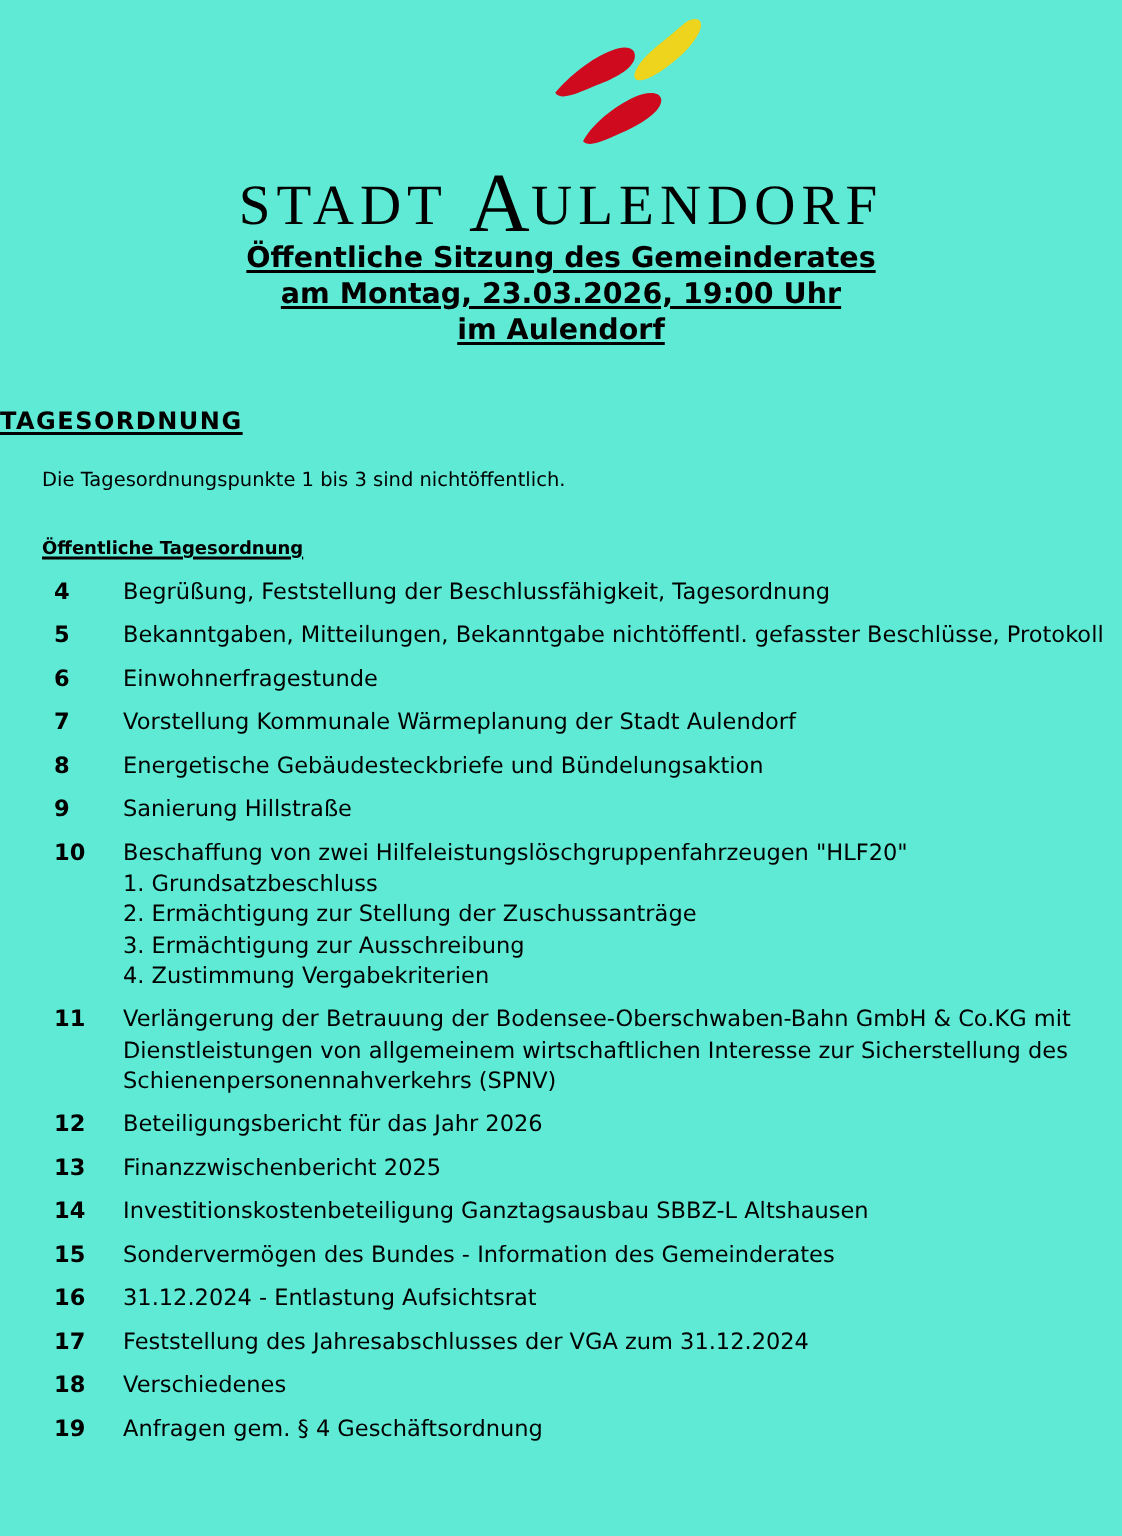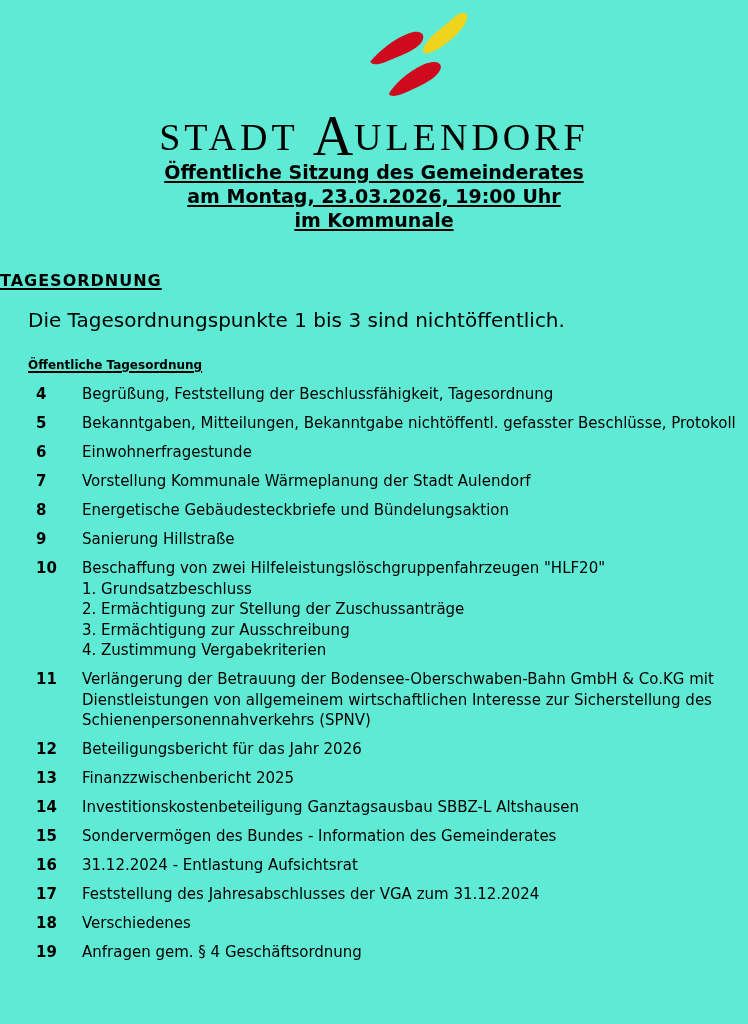--- a/index.html
+++ b/index.html
@@ -68,21 +68,21 @@
     font-weight: bold;
     font-size: 16px;
     line-height: 24px;
     letter-spacing: 1px;
     text-decoration: underline;
     text-decoration-thickness: 2px;
     text-underline-offset: 2px;
   }
   .intro {
     margin: 17px 10px 0 28px;
-    font-size: 20px;
+    font-size: 13px;
     line-height: 21px;
   }
   .section-heading {
     margin: 24px 10px 0 28px;
     font-weight: bold;
     font-size: 12px;
     line-height: 21px;
     text-decoration: underline;
     text-decoration-thickness: 2px;
     text-underline-offset: 2px;
@@ -120,21 +120,21 @@
     </svg>
   </div>
 
   <div class="brand">
     <span>STADT</span><span class="word-gap"></span><span class="big-a">A</span><span>ULENDORF</span>
   </div>
 
   <div class="title">
     <div class="title-line">Öffentliche Sitzung des Gemeinderates</div>
     <div class="title-line">am Montag, 23.03.2026, 19:00 Uhr</div>
-    <div class="title-line">im Kommunale</div>
+    <div class="title-line">im Aulendorf</div>
   </div>
 
   <div class="agenda-heading">TAGESORDNUNG</div>
 
   <p class="intro">Die Tagesordnungspunkte 1 bis 3 sind nichtöffentlich.</p>
 
   <div class="section-heading">Öffentliche Tagesordnung</div>
 
   <div class="items" id="agenda-items">
       <div class="item">

